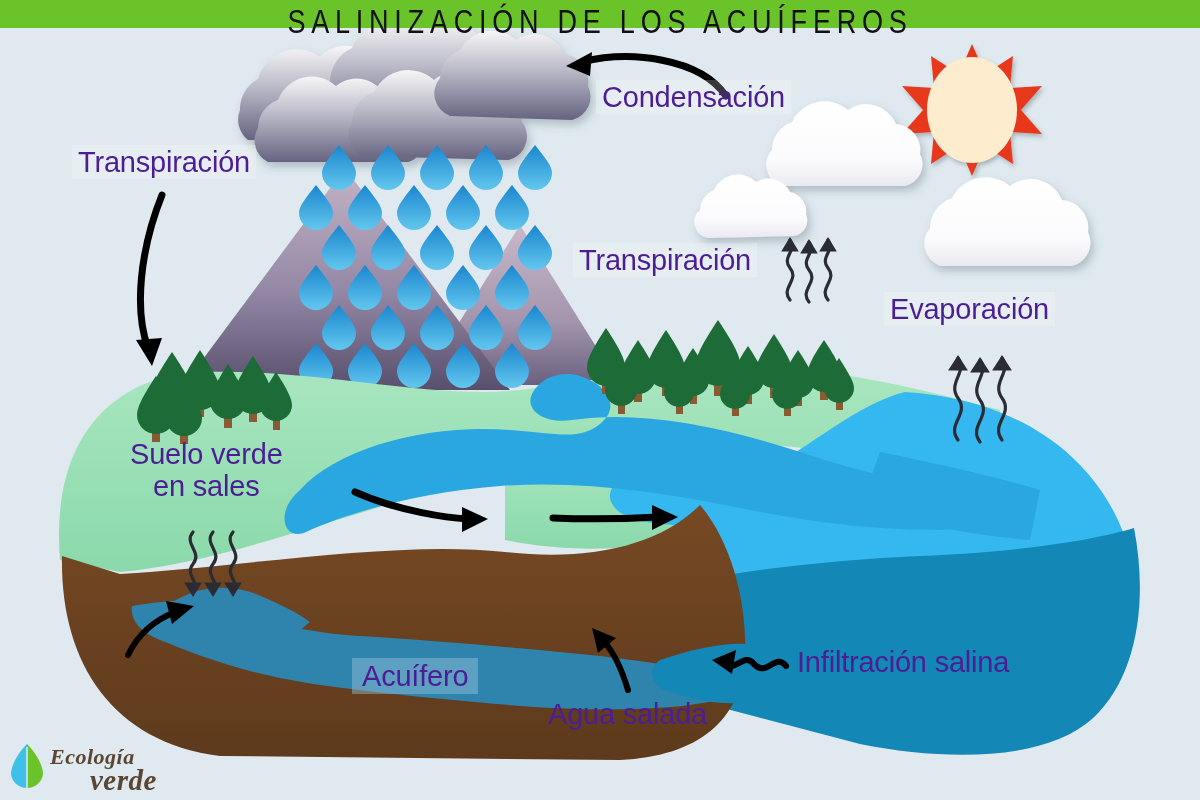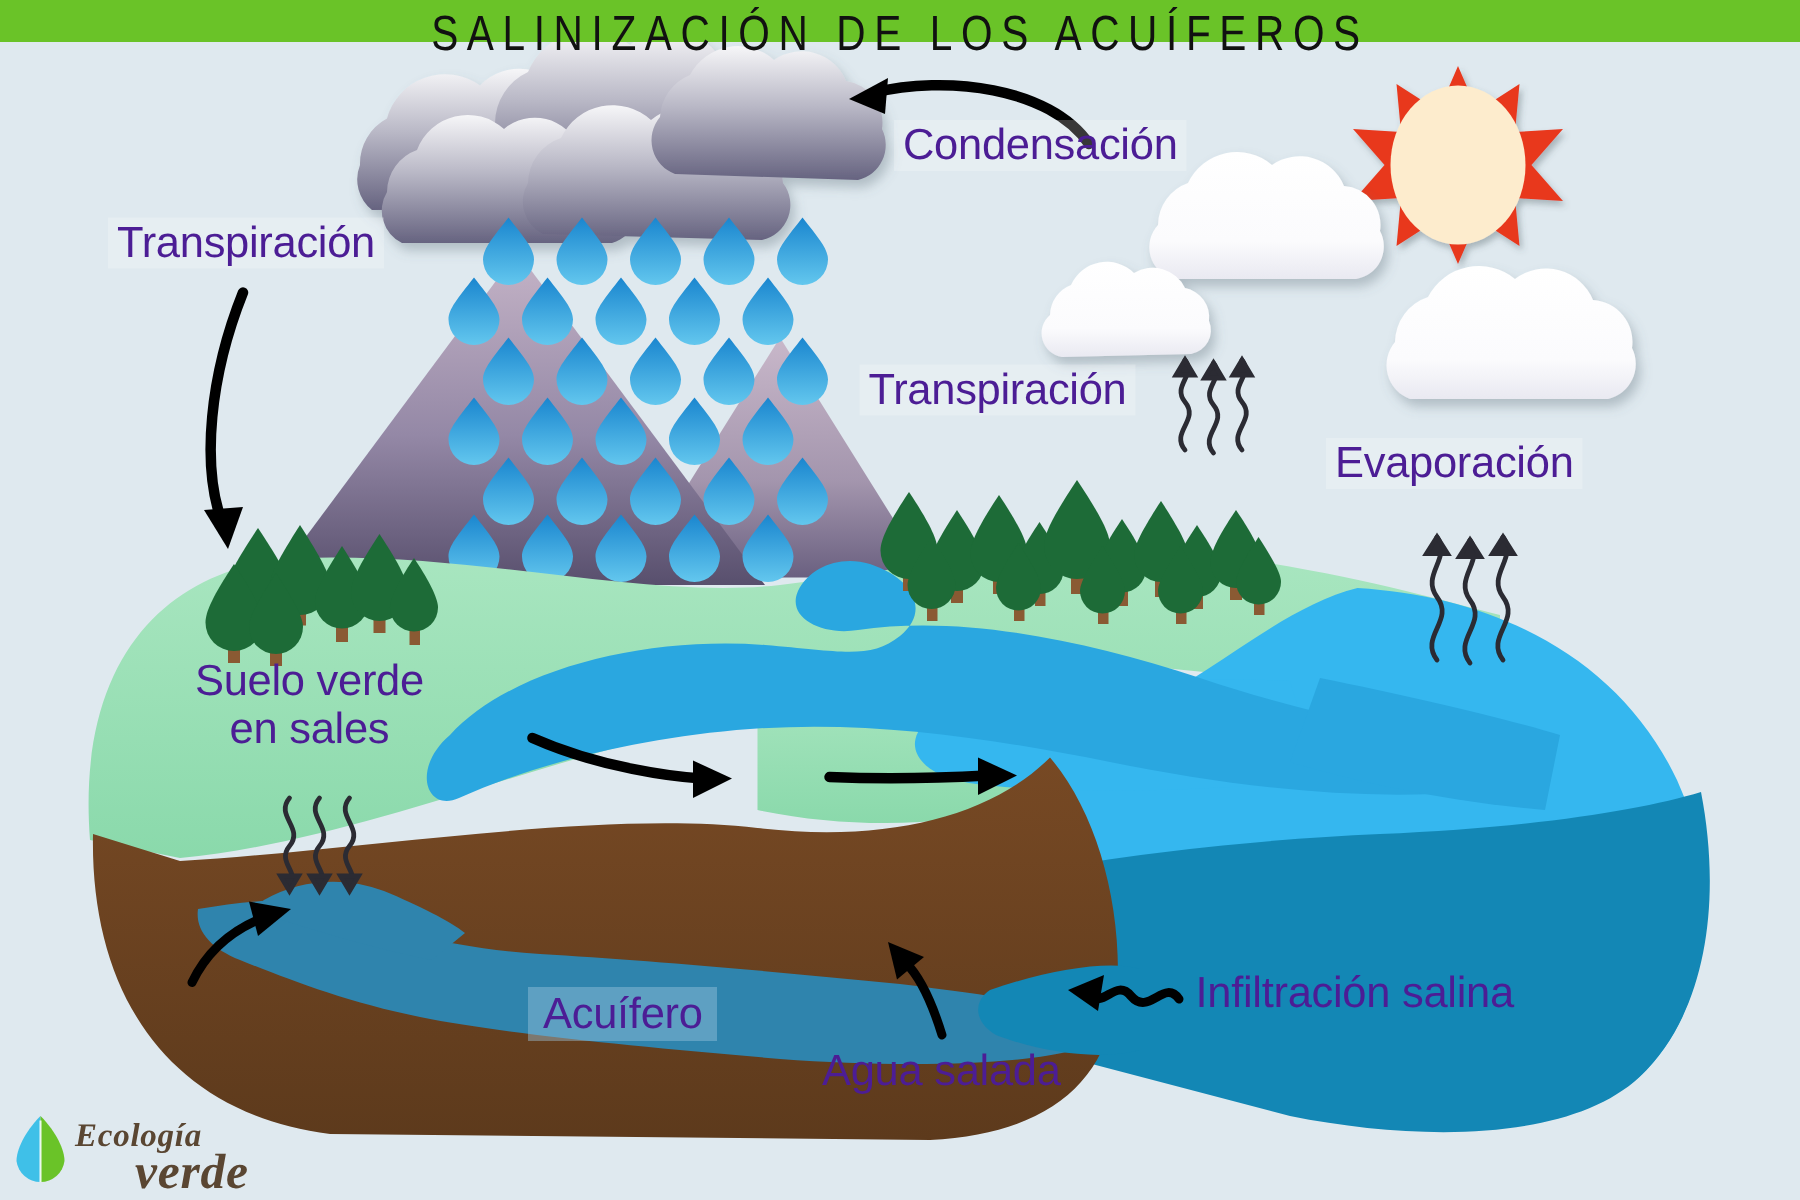--- a/index.html
+++ b/index.html
@@ -94,21 +94,21 @@
   }
   .logo-w {
     position: absolute;
     font-family: "Liberation Serif", serif;
     font-weight: bold;
     font-style: italic;
     color: #5a4632;
     letter-spacing: 0.5px;
   }
   #logo-eco { left: 0; top: 2px; font-size: 22px; }
-  #logo-verde { left: 40px; top: 22px; font-size: 33px; }
+  #logo-verde { left: 40px; top: 22px; font-size: 29px; }
 </style>
 </head>
 <body>
 
 <div id="stage">
 
   <svg id="scene" viewBox="0 0 1200 800">
     <defs>
       <linearGradient id="gMountain" x1="0" y1="0" x2="0" y2="1">
         <stop offset="0%" stop-color="#c5b4c7"></stop>

